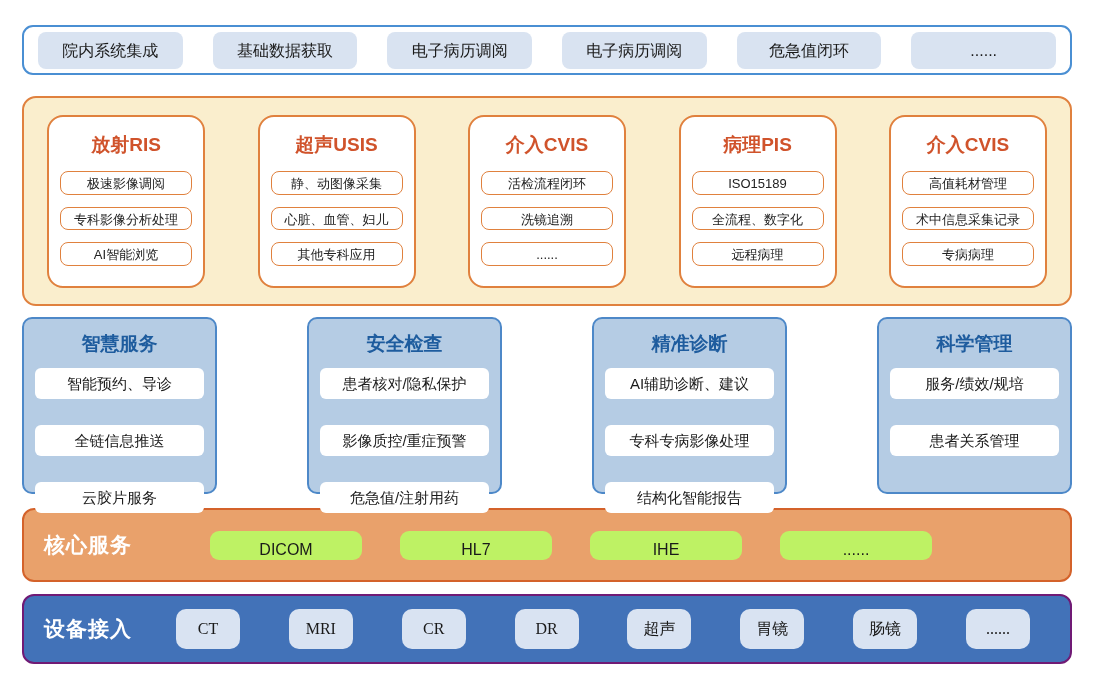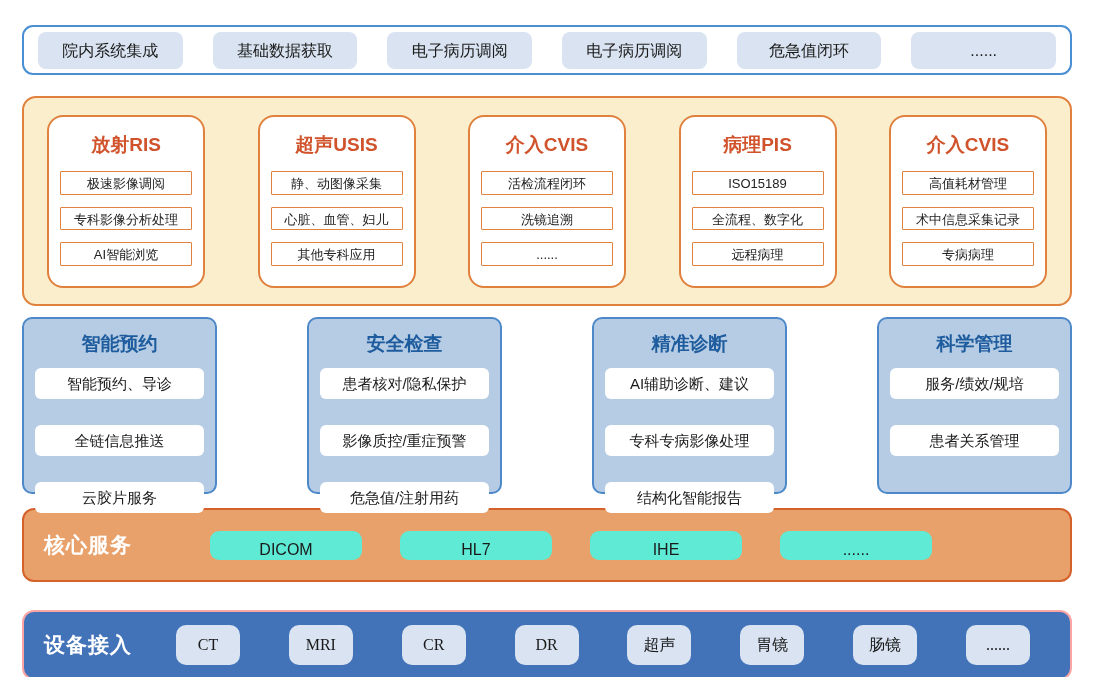--- a/index.html
+++ b/index.html
@@ -55,21 +55,21 @@
   }
   .clinical-col .col-title {
     text-align: center;
     color: #d0532b;
     font-weight: bold;
     font-size: 19px;
     margin: 7px 0 13px 0;
   }
   .clinical-col .item {
     border: 1.5px solid #e0813e;
-    border-radius: 1px;
+    border-radius: 8px;
     background: #ffffff;
     height: 26px;
     line-height: 23px;
     text-align: center;
     font-size: 13px;
     color: #222;
     margin-bottom: 12px;
     white-space: nowrap;
     overflow: hidden;
   }
@@ -110,51 +110,51 @@
 
   
   .band-core {
     background: #e9a16b;
     border: 2px solid #d4622a;
     border-radius: 12px;
     height: 74px;
     display: flex;
     align-items: center;
     padding: 0 14px;
-    margin-bottom: 28px;
+    margin-bottom: 12px;
   }
   .band-core .band-label {
     width: 172px;
     padding-left: 6px;
     color: #ffffff;
     font-size: 21px;
     font-weight: bold;
     letter-spacing: 1px;
   }
   .band-core .pills {
     flex: 1;
     display: flex;
     gap: 38px;
     padding-right: 110px;
   }
   .band-core .pill {
     width: 152px;
-    background: #5eead4;
+    background: #bef264;
     border-radius: 9px;
     height: 29px;
     line-height: 38px;
     text-align: center;
     font-size: 16px;
     color: #1a1a1a;
   }
 
   
   .band-device {
     background: #4272b8;
-    border: 2px solid #fca5a5;
+    border: 2px solid #701a75;
     border-radius: 12px;
     height: 70px;
     display: flex;
     align-items: center;
     padding: 0 14px;
   }
   .band-device .band-label {
     width: 138px;
     padding-left: 6px;
     color: #ffffff;
@@ -230,21 +230,21 @@
       <div class="item">高值耗材管理</div>
       <div class="item">术中信息采集记录</div>
       <div class="item">专病病理</div>
     </div>
 
   </div>
 
   <div class="band-services">
 
     <div class="service-col">
-      <div class="col-title">智能预约</div>
+      <div class="col-title">智慧服务</div>
       <div class="item">智能预约、导诊</div>
       <div class="item">全链信息推送</div>
       <div class="item">云胶片服务</div>
     </div>
 
     <div class="service-col">
       <div class="col-title">安全检查</div>
       <div class="item">患者核对/隐私保护</div>
       <div class="item">影像质控/重症预警</div>
       <div class="item">危急值/注射用药</div>

